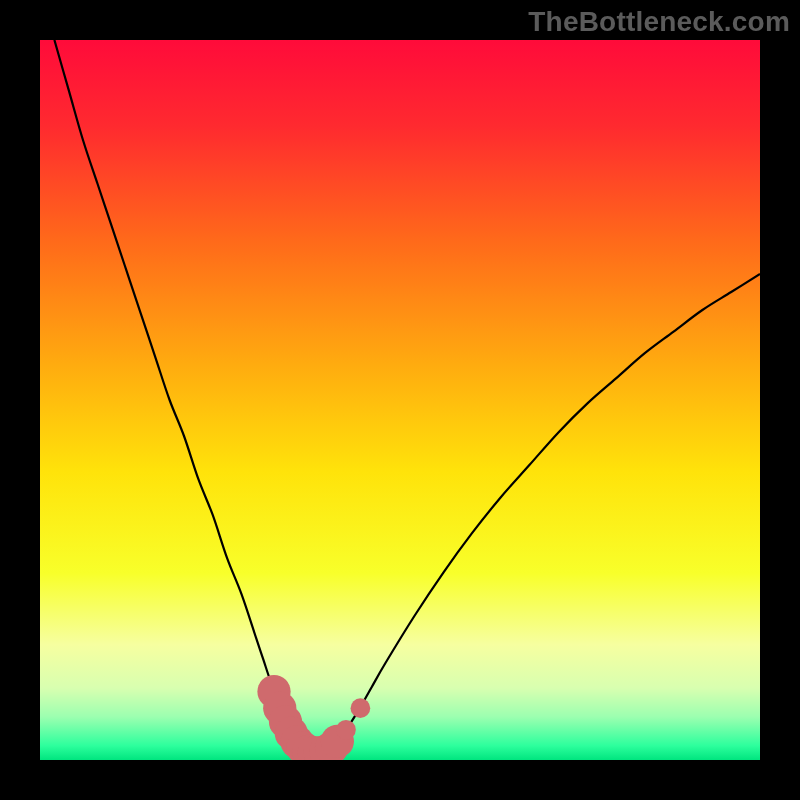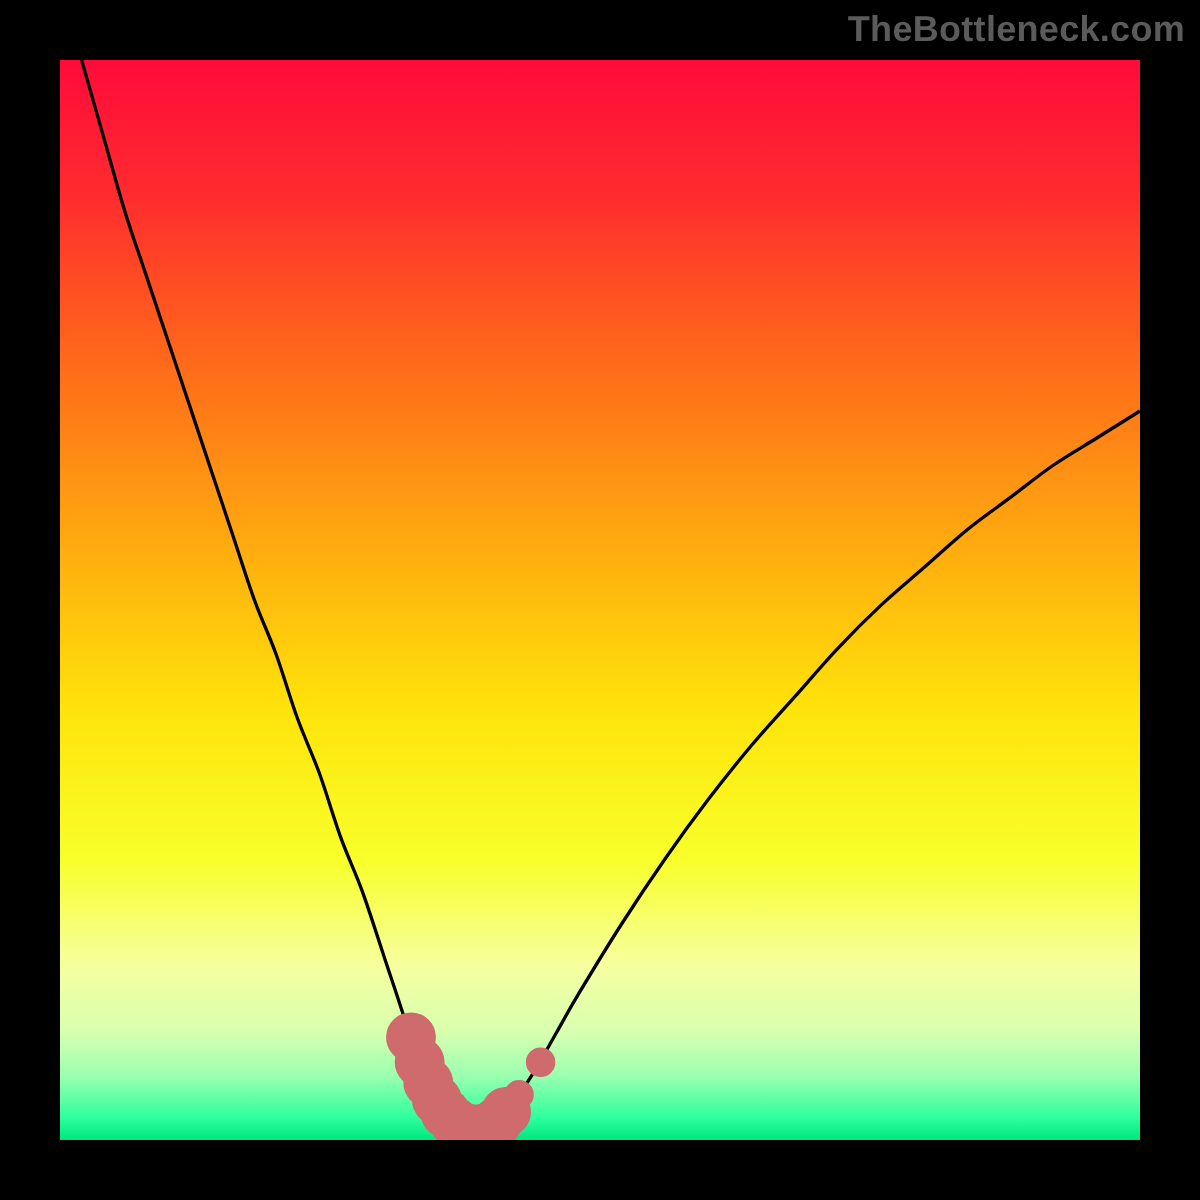--- a/index.html
+++ b/index.html
@@ -32,21 +32,21 @@
     left: 0;
     top: 0;
     width: 720px;
     height: 720px;
   }
   .watermark {
     position: absolute;
     top: 6px;
     right: 10px;
     color: #5b5b5b;
-    font-size: 24px;
+    font-size: 28px;
     font-weight: 600;
     letter-spacing: 0.2px;
     user-select: none;
   }
   svg.curve {
     position: absolute;
     left: 0;
     top: 0;
     width: 720px;
     height: 720px;

